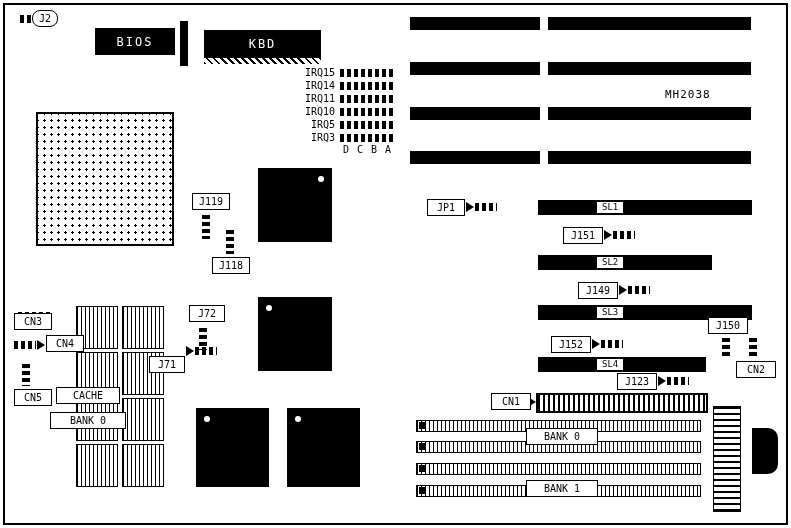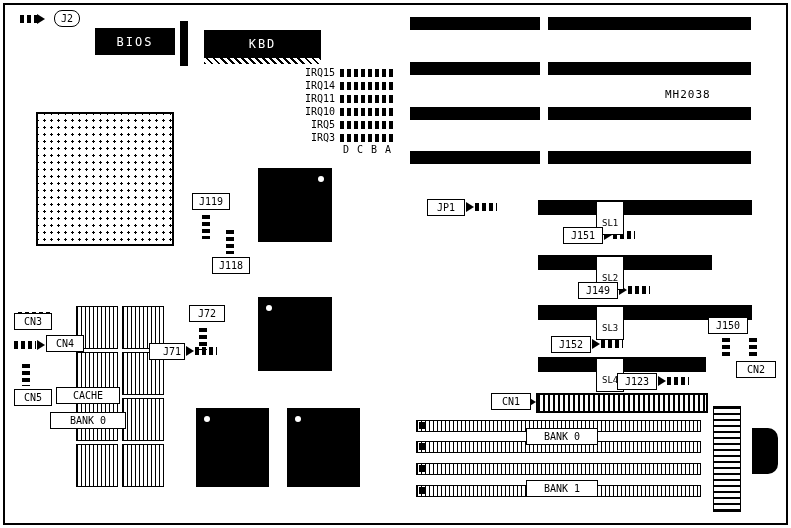--- a/index.html
+++ b/index.html
@@ -15,21 +15,21 @@
   }
   .blackchip {
     position:absolute; background:#000; color:#fff; display:flex; align-items:center;
     justify-content:center; font-size:12px; letter-spacing:2px;
   }
   .bar { position:absolute; background:#000; }
   .pins-h { position:absolute; height:8px; background-image:repeating-linear-gradient(90deg,#000 0 4px,transparent 4px 7px); }
   .pins-v { position:absolute; width:8px; background-image:repeating-linear-gradient(180deg,#000 0 4px,transparent 4px 7px); }
   .arr-r { position:absolute; width:0; height:0; border-top:5px solid transparent; border-bottom:5px solid transparent; border-left:8px solid #000; }
   .slotbar { position:absolute; background:#000; height:15px; }
-  .slot-label { position:absolute; top:1px; height:13px; background:#fff; border:1px solid #000; font-size:9px; line-height:11px; padding:16px 5px; z-index:2; }
+  .slot-label { position:absolute; top:1px; height:13px; background:#fff; border:1px solid #000; font-size:9px; line-height:11px; padding:0 5px; z-index:2; }
   .chip-striped { position:absolute; border:1px solid #000; background-image:repeating-linear-gradient(90deg,#000 0 1px,#fff 1px 4px); }
   .qfp { position:absolute; background:#000; }
   .qfp-dot { position:absolute; width:6px; height:6px; background:#fff; border-radius:50%; }
   .cpu-outer {
     position:absolute; border:2px solid #000;
     background-image:radial-gradient(circle,#000 1.1px,transparent 1.4px);
     background-size:7px 7px; background-position:3px 3px;
   }
   .cpu-inner { position:absolute; background:#000; color:#fff; display:flex; align-items:center; justify-content:center; font-size:13px; letter-spacing:2px; }
   .irq-label { position:absolute; font-size:10px; line-height:12px; width:42px; text-align:right; }
@@ -43,21 +43,21 @@
   .hatch { position:absolute; background-image:repeating-linear-gradient(45deg,#000 0 2px,#fff 2px 5px); }
 </style>
 </head>
 <body>
 
 <div class="board">
   <div class="frame"></div>
 
   <div class="pins-h" style="left:20px;top:15px;width:18px;"></div>
   <div class="arr-r" style="left:37px;top:14px;"></div>
-  <div class="lbl" style="left:54px;top:10px;min-width:26px;border-radius:8px;">J2</div>
+  <div class="lbl" style="left:32px;top:10px;min-width:26px;border-radius:8px;">J2</div>
 
   <div class="blackchip" style="left:95px;top:28px;width:80px;height:27px;">BIOS</div>
   <div class="bar" style="left:180px;top:21px;width:8px;height:45px;"></div>
 
   <div class="blackchip" style="left:204px;top:30px;width:117px;height:28px;">KBD</div>
   <div class="hatch" style="left:204px;top:58px;width:117px;height:6px;"></div>
 
   <div class="partnum" style="left:665px;top:40px;margin-top:48px;">MH2038</div>
 
   <div class="bar" style="left:410px;top:17px;width:130px;height:13px;"></div>
@@ -117,21 +117,21 @@
   <div class="chip-striped" style="left:122px;top:352px;width:42px;height:43px;"></div>
   <div class="chip-striped" style="left:76px;top:398px;width:42px;height:43px;"></div>
   <div class="chip-striped" style="left:122px;top:398px;width:42px;height:43px;"></div>
   <div class="chip-striped" style="left:76px;top:444px;width:42px;height:43px;"></div>
   <div class="chip-striped" style="left:122px;top:444px;width:42px;height:43px;"></div>
   <div class="lbl" style="left:56px;top:387px;min-width:64px;">CACHE</div>
   <div class="lbl" style="left:50px;top:412px;min-width:76px;">BANK 0</div>
 
   <div class="lbl" style="left:189px;top:305px;min-width:36px;">J72</div>
   <div class="pins-v" style="left:199px;top:328px;height:22px;"></div>
-  <div class="lbl" style="left:149px;top:343px;min-width:36px;text-align:right;">J71</div>
+  <div class="lbl" style="left:149px;top:356px;min-width:36px;">J71</div>
   <div class="arr-r" style="left:186px;top:346px;"></div>
   <div class="pins-h" style="left:195px;top:347px;width:22px;"></div>
 
   <div class="lbl" style="left:427px;top:199px;min-width:38px;">JP1</div>
   <div class="arr-r" style="left:466px;top:202px;"></div>
   <div class="pins-h" style="left:475px;top:203px;width:22px;"></div>
 
   <div class="slotbar" style="left:538px;top:200px;width:214px;">
     <div class="slot-label" style="left:58px;">SL1</div>
   </div>

